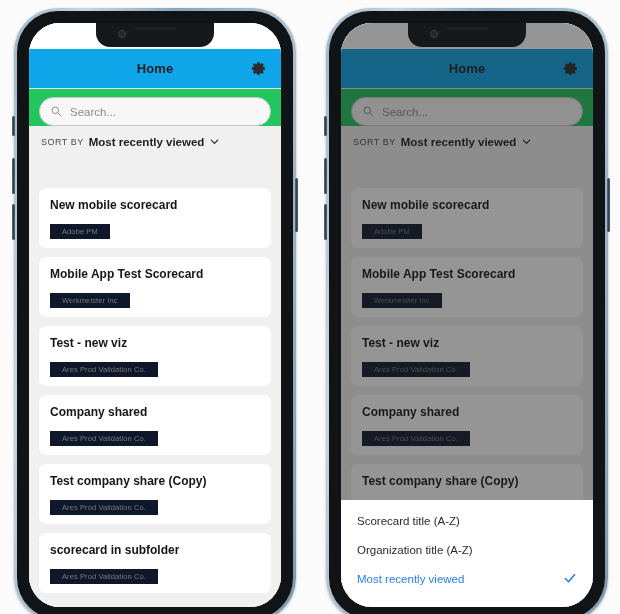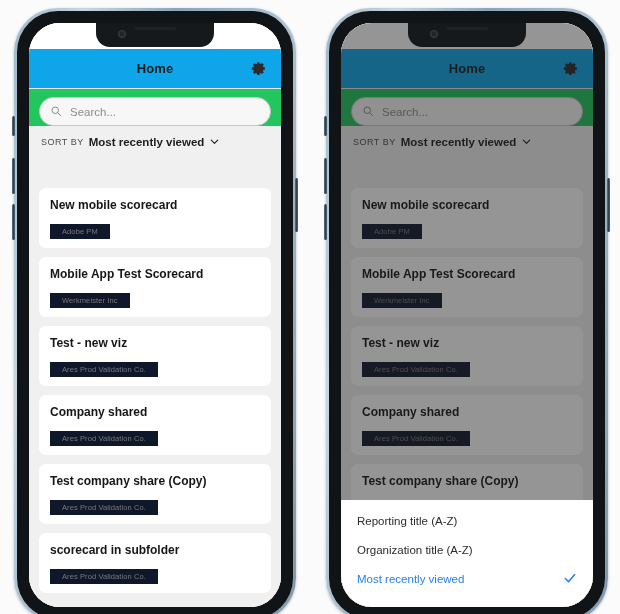--- a/index.html
+++ b/index.html
@@ -401,21 +401,21 @@
               <div class="card-title">scorecard in subfolder</div>
               <span class="badge">Ares Prod Validation Co.</span>
             </div>
           </div>
         </div>
 
         <div class="dim"></div>
 
         <div class="sheet">
           <div class="sheet-item">
-            <span class="si-label">Reporting title (A-Z)</span>
+            <span class="si-label">Scorecard title (A-Z)</span>
           </div>
           <div class="sheet-item">
             <span class="si-label">Organization title (A-Z)</span>
           </div>
           <div class="sheet-item selected">
             <span class="si-label">Most recently viewed</span>
             <span class="check">
               <svg width="14" height="14" viewBox="0 0 24 24" aria-hidden="true">
                 <polyline points="4,13 9.5,18.5 20,6" fill="none" stroke="#2680eb" stroke-width="2.6" stroke-linecap="round" stroke-linejoin="round"></polyline>
               </svg>

